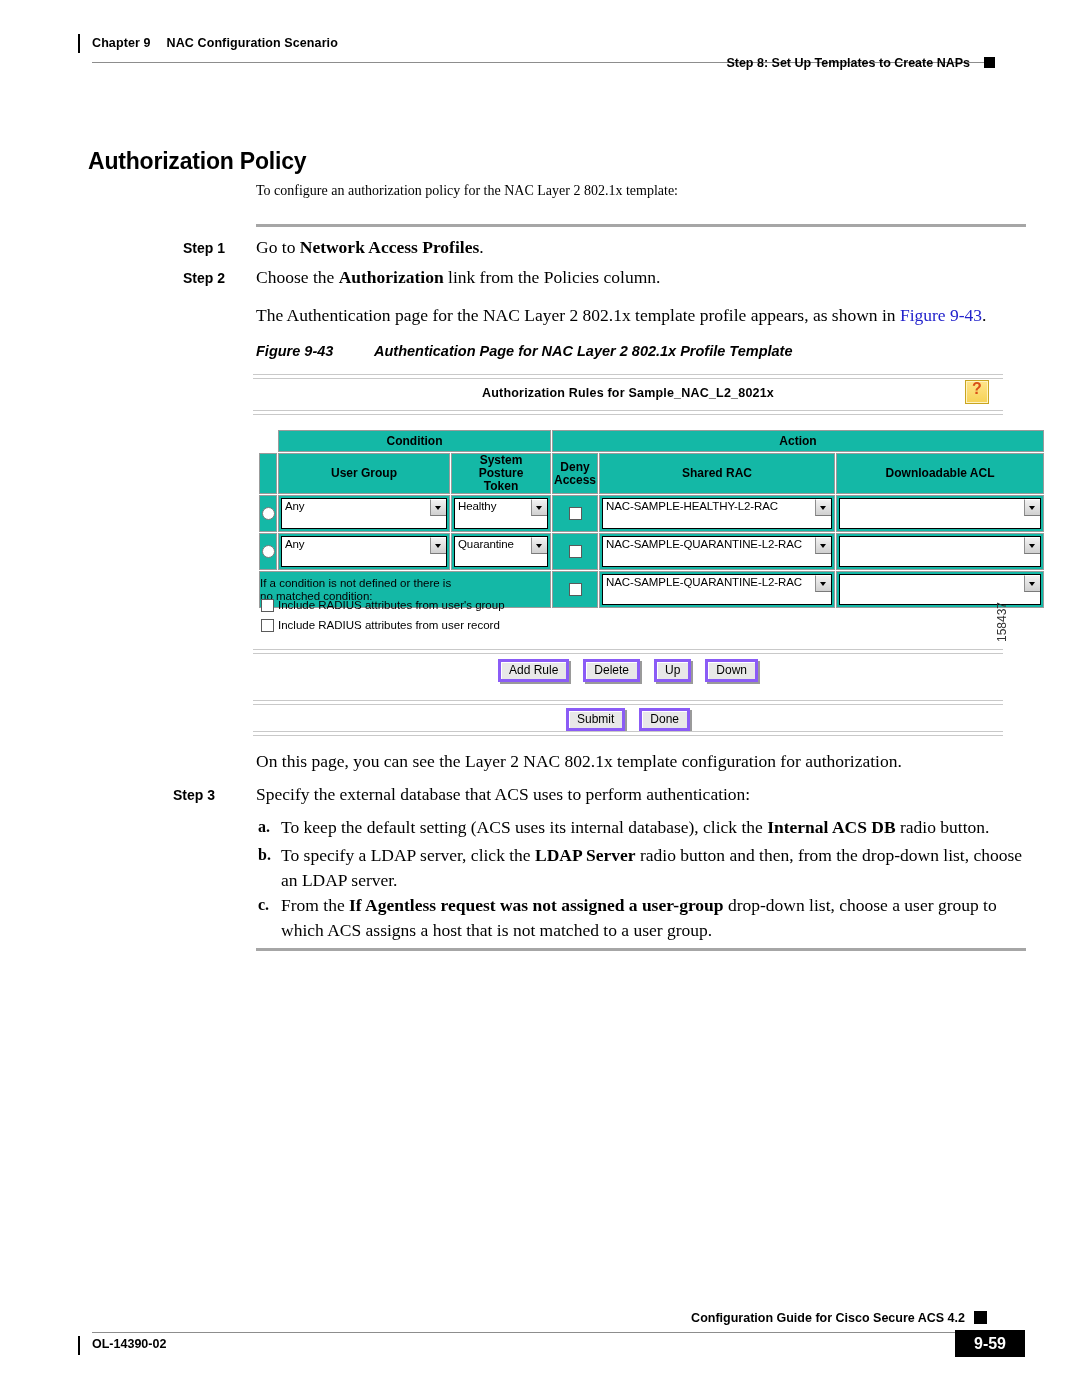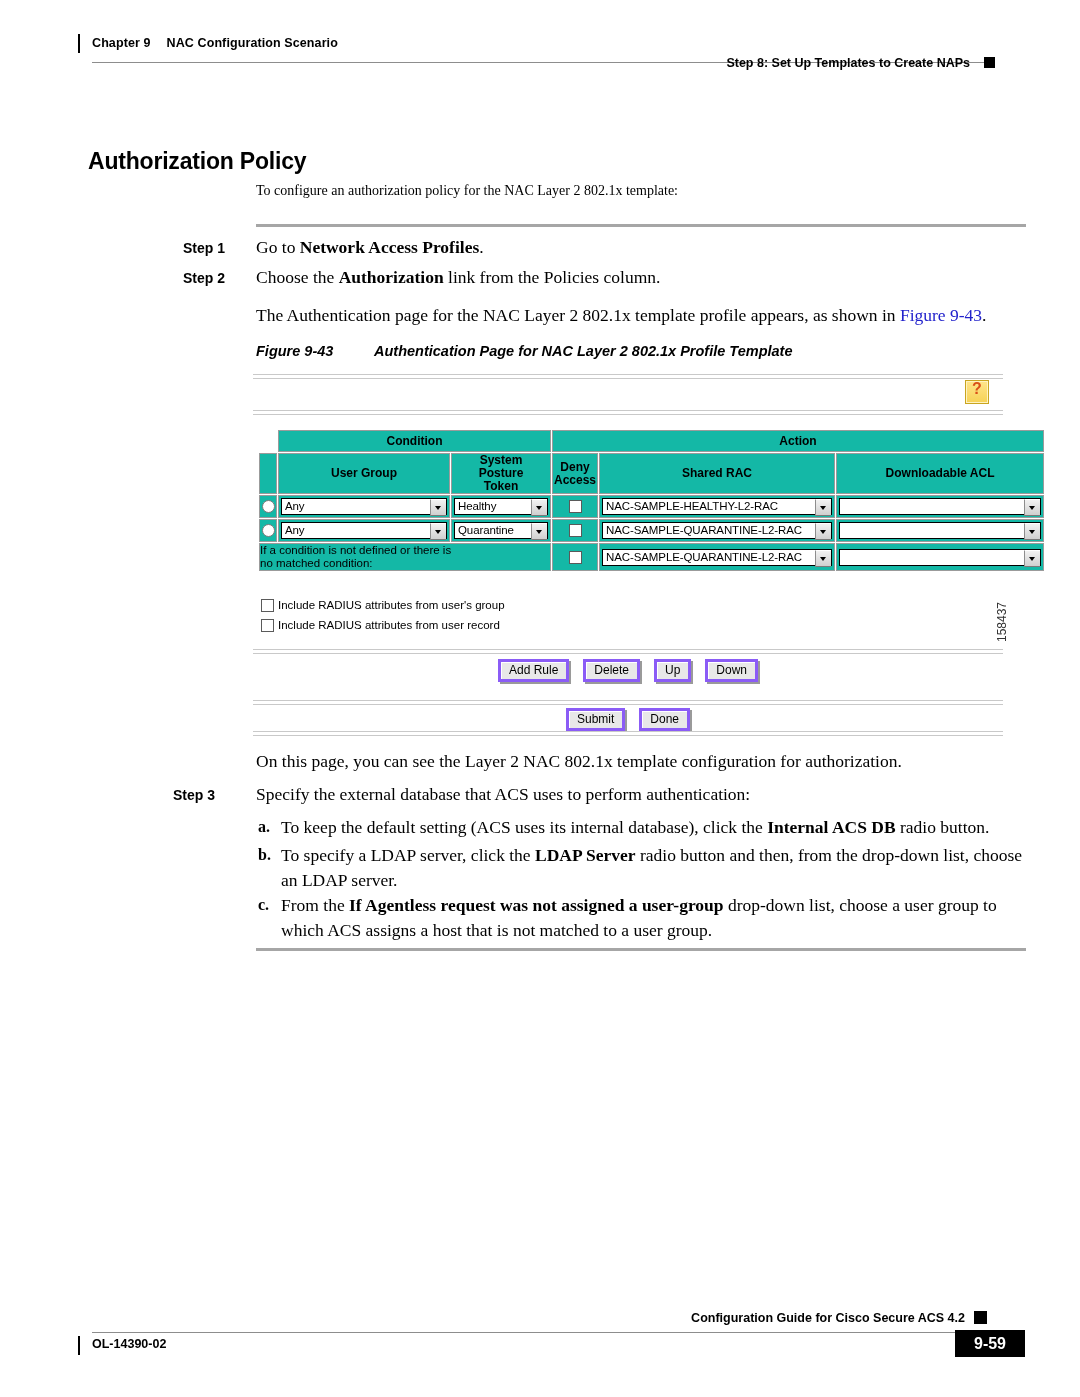--- a/index.html
+++ b/index.html
@@ -63,21 +63,21 @@
   .rt{border-collapse:separate;border-spacing:1px;width:740px;table-layout:fixed;}
   .rt td{border:1px solid #9b9b9b;background:#14b8a6;padding:0;vertical-align:middle;height:20px;}
   .grp{text-align:center;font-weight:bold;font-size:12px;height:18px;padding:2px 0;}
   .colh{text-align:center;font-weight:bold;font-size:12px;line-height:13px;padding:6px 2px;height:48px;}
   .nob{border:none !important;background:transparent !important;}
 
   .radio{width:11px;height:11px;border:1px solid #7a7a7a;border-radius:50%;
     background:#fff;margin:0 auto;display:block;}
   .chk{width:11px;height:11px;border:1px solid #5a5a5a;background:#fff;margin:0 auto;display:block;}
 
-  .sel{position:relative;display:block;height:17px;border:1px solid #000;
+  .sel{position:relative;display:block;height:31px;border:1px solid #000;
     background:#fff;margin:2px;box-sizing:border-box;padding-left:40px;}
   .sel .txt{position:absolute;left:3px;top:1px;right:18px;overflow:hidden;white-space:nowrap;
     font-family:"Liberation Sans",sans-serif;font-size:11.5px;letter-spacing:-.1px;}
   .sel .arw{position:absolute;right:0;top:0;width:15px;height:15px;
     background:linear-gradient(#f2f2f2,#d0d0d0);border-left:1px solid #8d8d8d;
     border-top:1px solid #fff;border-bottom:1px solid #7a7a7a;}
   .sel .arw:after{content:"";position:absolute;left:4px;top:6px;
     border-left:3.5px solid transparent;border-right:3.5px solid transparent;border-top:4px solid #000;}
 
   .cond-note{padding:3px 4px;font-family:"Liberation Sans",sans-serif;font-size:11.5px;
@@ -138,20 +138,21 @@
 
 <div class="stepbody" style="top:304px;"><span>The Authentication page for the NAC Layer 2 802.1x template profile appears, as shown in </span><span class="lnk">Figure 9-43</span><span>.</span></div>
 
 <div class="figcap">
   <span class="num">Figure 9-43</span><span>Authentication Page for NAC Layer 2 802.1x Profile Template</span>
 </div>
 
 <div class="figure">
 
   <div class="fig-hr2" style="top:0;"></div>
+  <div class="fig-title">Authorization Rules for Sample_NAC_L2_8021x</div>
   <div class="help-icon">
       <span>?</span>
     </div>
   <div class="fig-hr2" style="top:36px;"></div>
 
   <div class="rules">
     <table class="rt">
       <colgroup>
         <col style="width:18px">
           <col style="width:172px">

